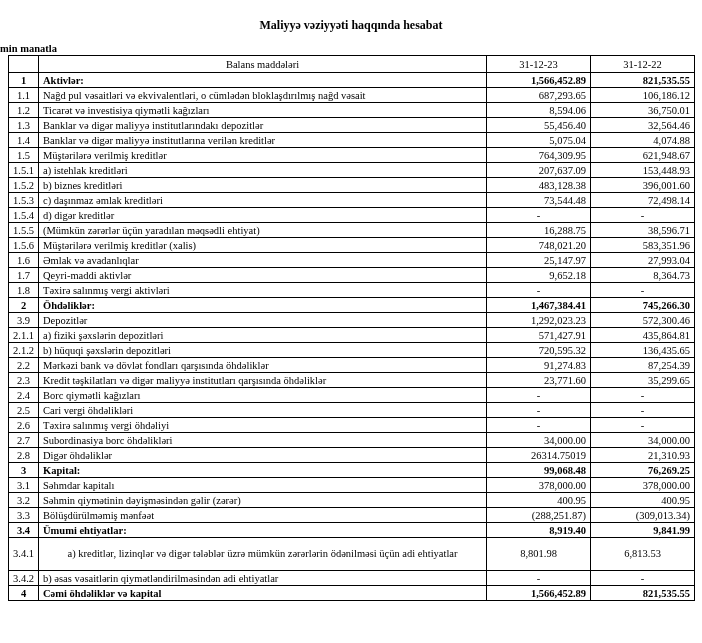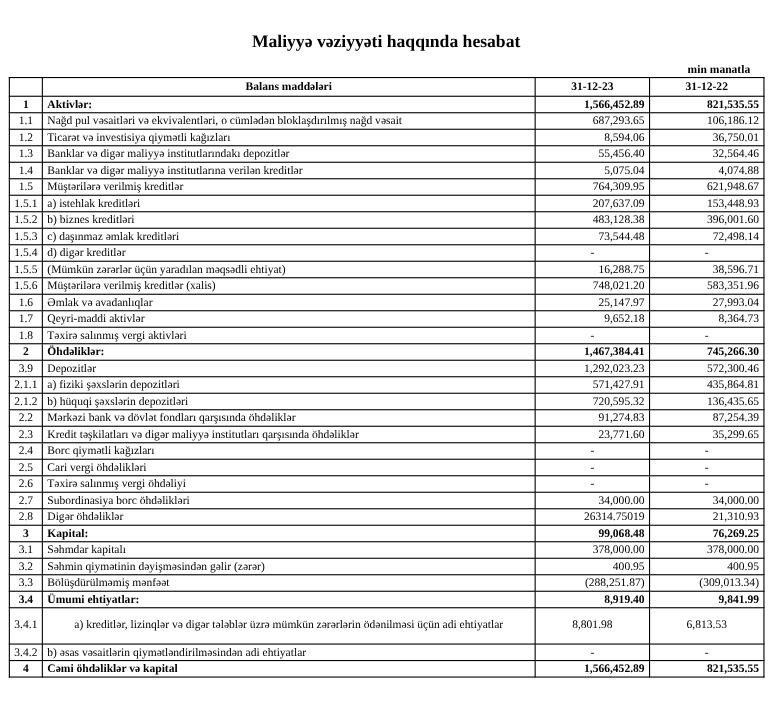--- a/index.html
+++ b/index.html
@@ -7,49 +7,49 @@
   .page {
     position: relative;
     width: 702px;
     height: 643px;
     background: #ffffff;
     font-family: "Liberation Serif", serif;
     color: #000000;
     overflow: hidden;
   }
   .title {
-    padding-top: 30px;
+    padding-top: 18px;
     text-align: center;
     font-weight: bold;
-    font-size: 16px;
+    font-size: 12px;
   }
   .unit-note {
-    text-align: right;
+    text-align: left;
     font-weight: bold;
     font-size: 10.5px;
-    margin: 10px 20px 1px 0;
+    margin: 10px 3px 1px 0;
   }
   table.balance {
     border-collapse: collapse;
     table-layout: fixed;
     width: 687px;
     margin-left: 8px;
     border: 1.5px solid #000000;
     font-size: 10.5px;
   }
   th, td {
     border: 1px solid #000000;
     padding: 0 4px;
     height: 15px;
     line-height: 13px;
     vertical-align: middle;
     overflow: hidden;
     white-space: nowrap;
   }
-  thead th { font-weight: bold; text-align: center; height: 17px; }
+  thead th { font-weight: normal; text-align: center; height: 17px; }
   .col-num { width: 30px; }
   .col-val { width: 104px; }
   td.num { text-align: center; }
   td.label { text-align: left; font-family: Liberation Serif, serif; }
   td.val { text-align: right; }
   td.val.dash { text-align: center; }
   tr.bold td { font-weight: bold; }
   tr.tall td { height: 33px; white-space: normal; line-height: 12px; text-align: center; }
 </style>
 </head>

